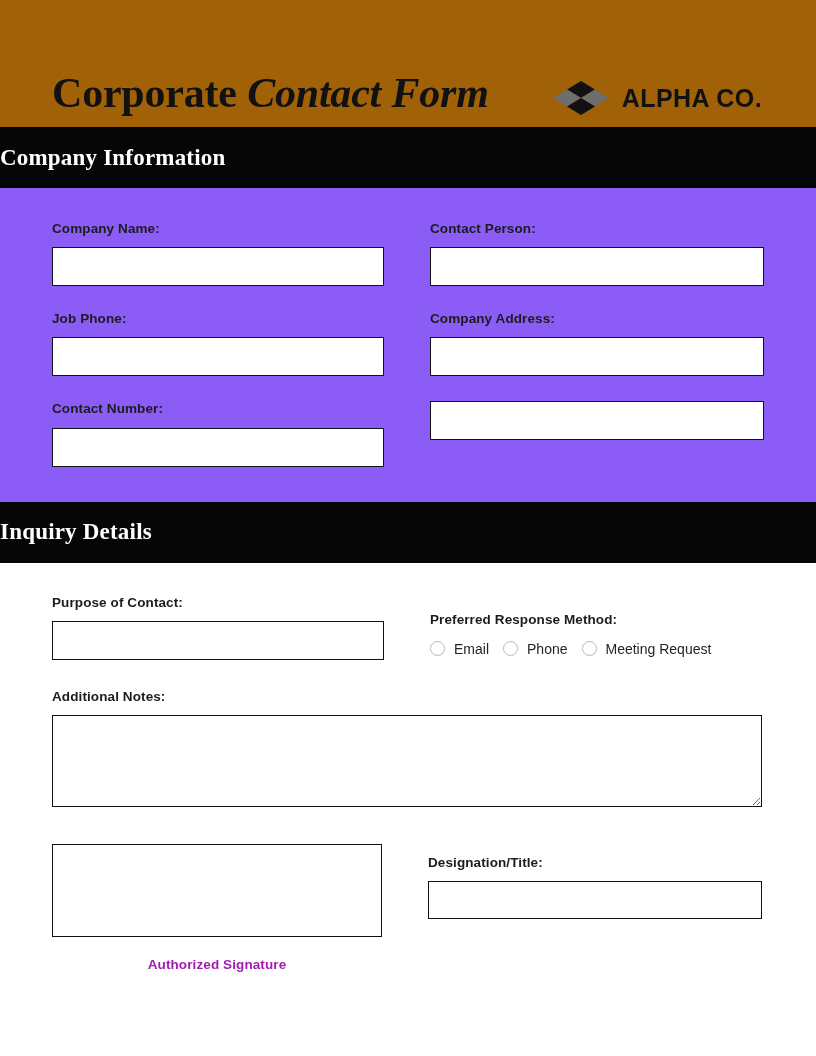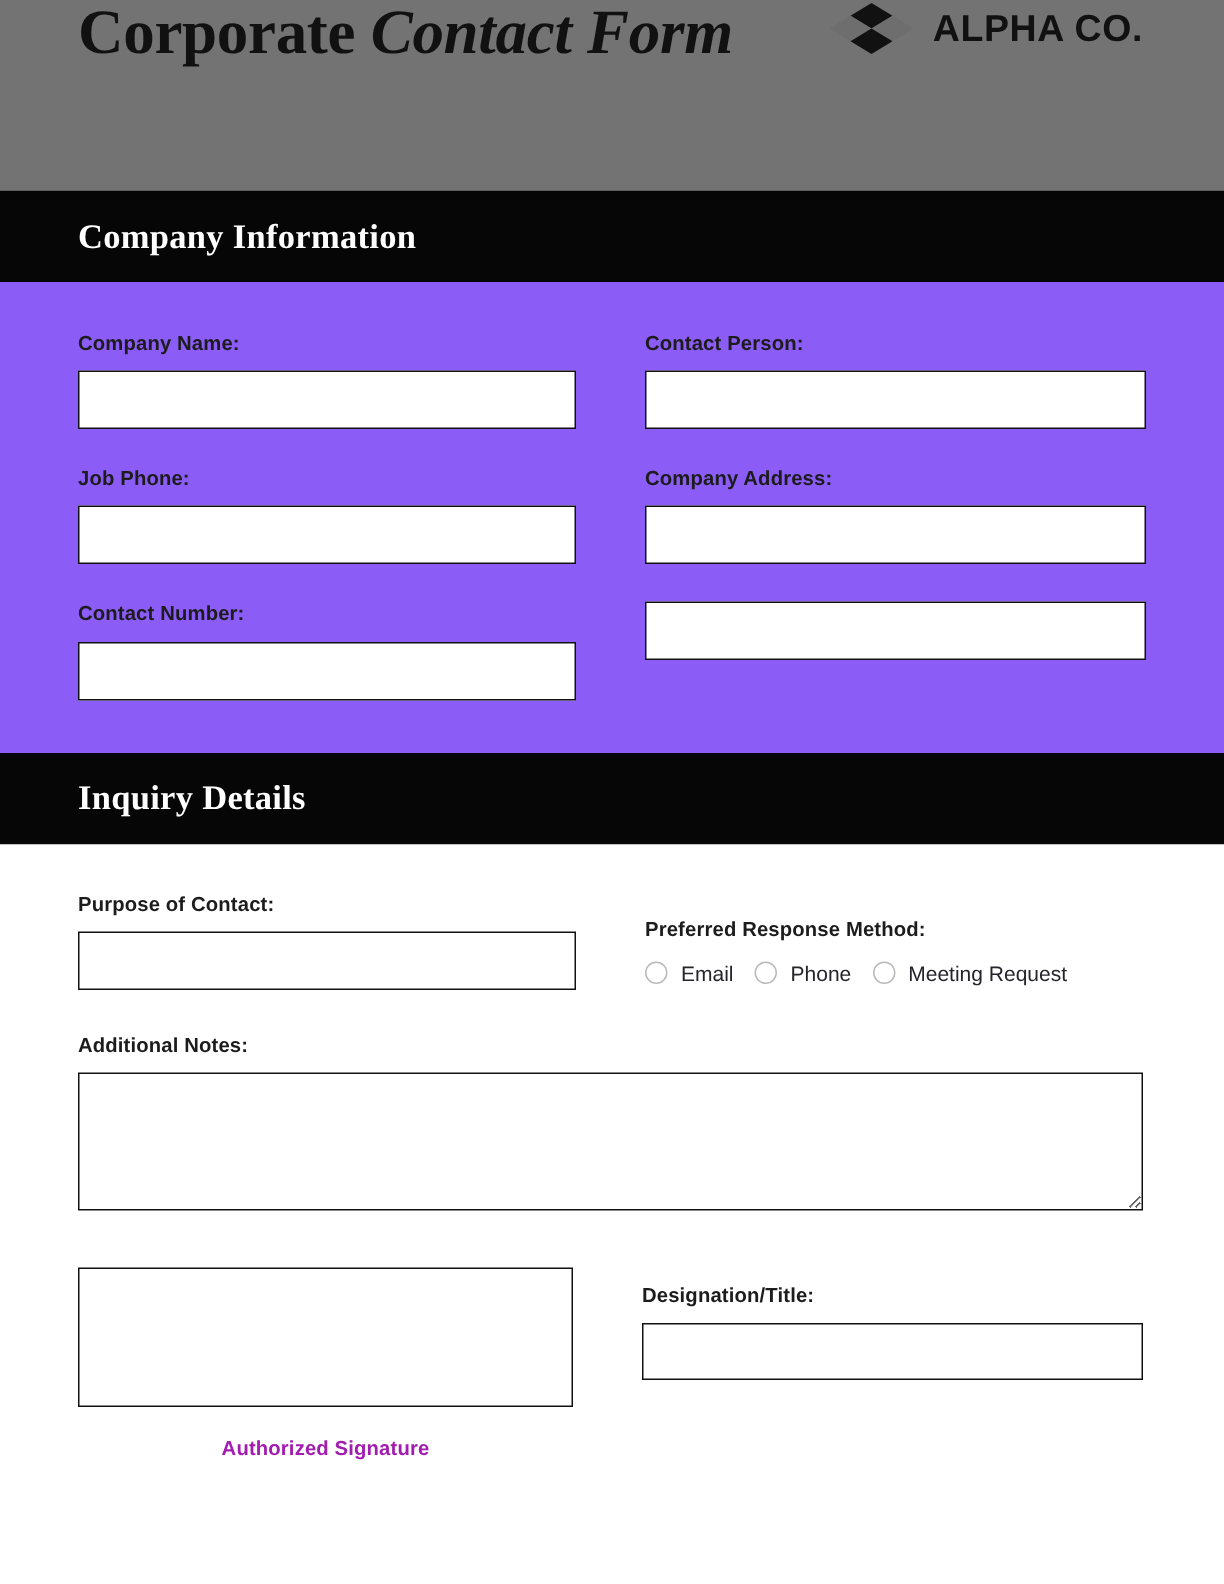--- a/index.html
+++ b/index.html
@@ -20,24 +20,24 @@
     width: 816px;
     height: 1056px;
     background: #ffffff;
     overflow: hidden;
   }
 
   
   .header {
     height: 127px;
     display: flex;
-    align-items: flex-start;
+    align-items: flex-end;
     justify-content: space-between;
     padding: 0 54px 12px 52px;
-    background: #737373;
+    background: #a16207;
   }
 
   .doc-title {
     font-family: "Liberation Serif", "DejaVu Serif", serif;
     font-size: 42px;
     line-height: 1.05;
     color: #111111;
     white-space: nowrap;
     letter-spacing: -0.2px;
   }
@@ -66,21 +66,20 @@
     color: #111111;
     white-space: nowrap;
   }
 
   
   .section-bar {
     background: #060606;
     height: 61px;
     display: flex;
     align-items: center;
-    padding-left: 52px;
   }
   .section-bar h2 {
     font-family: "Liberation Serif", "DejaVu Serif", serif;
     font-size: 23px;
     font-weight: 700;
     color: #ffffff;
     letter-spacing: 0.2px;
   }
 
   

